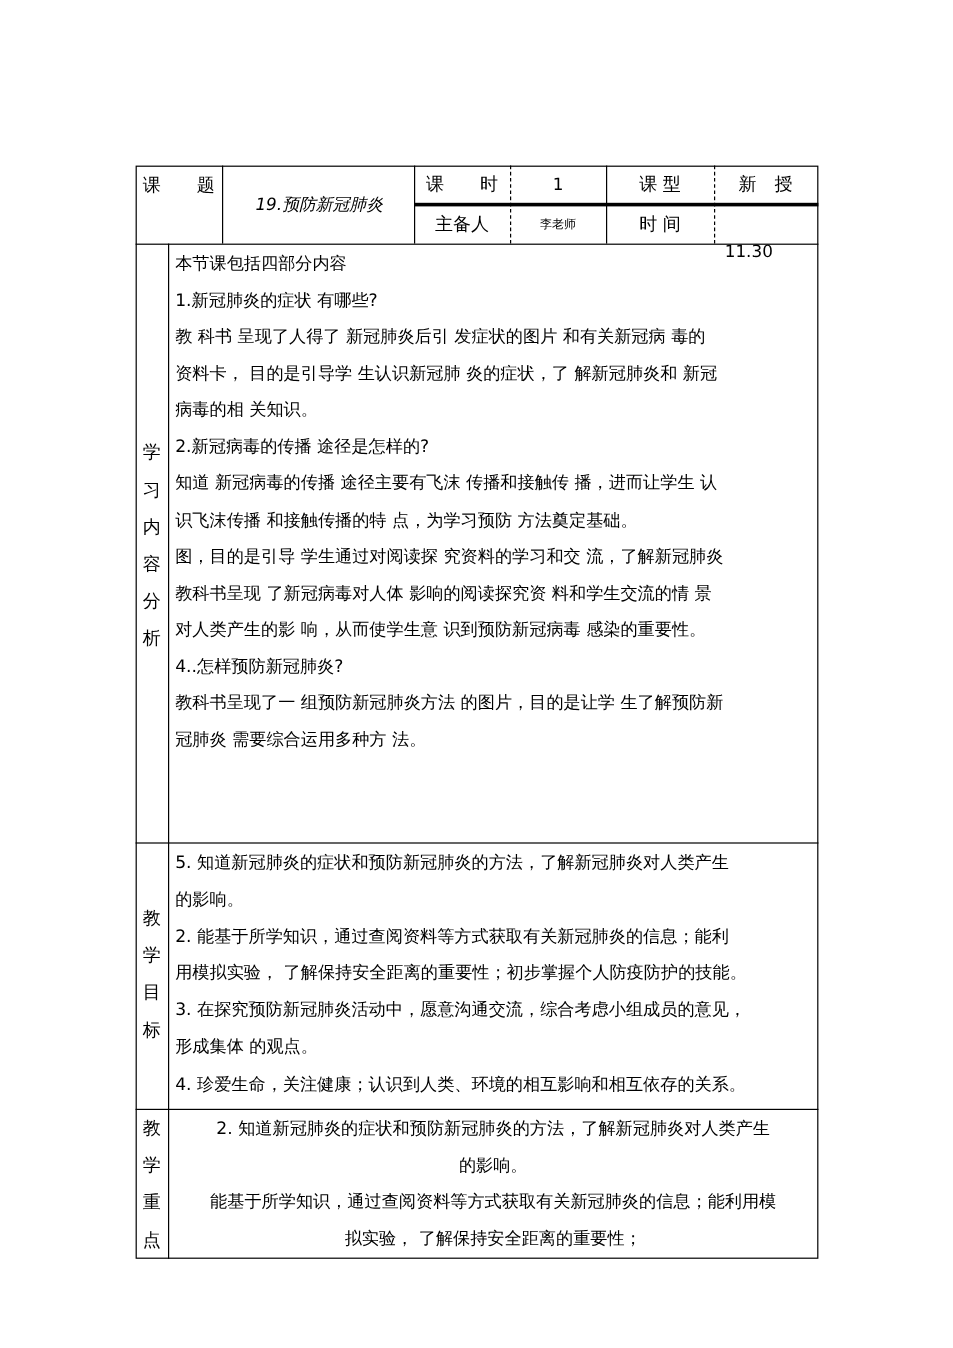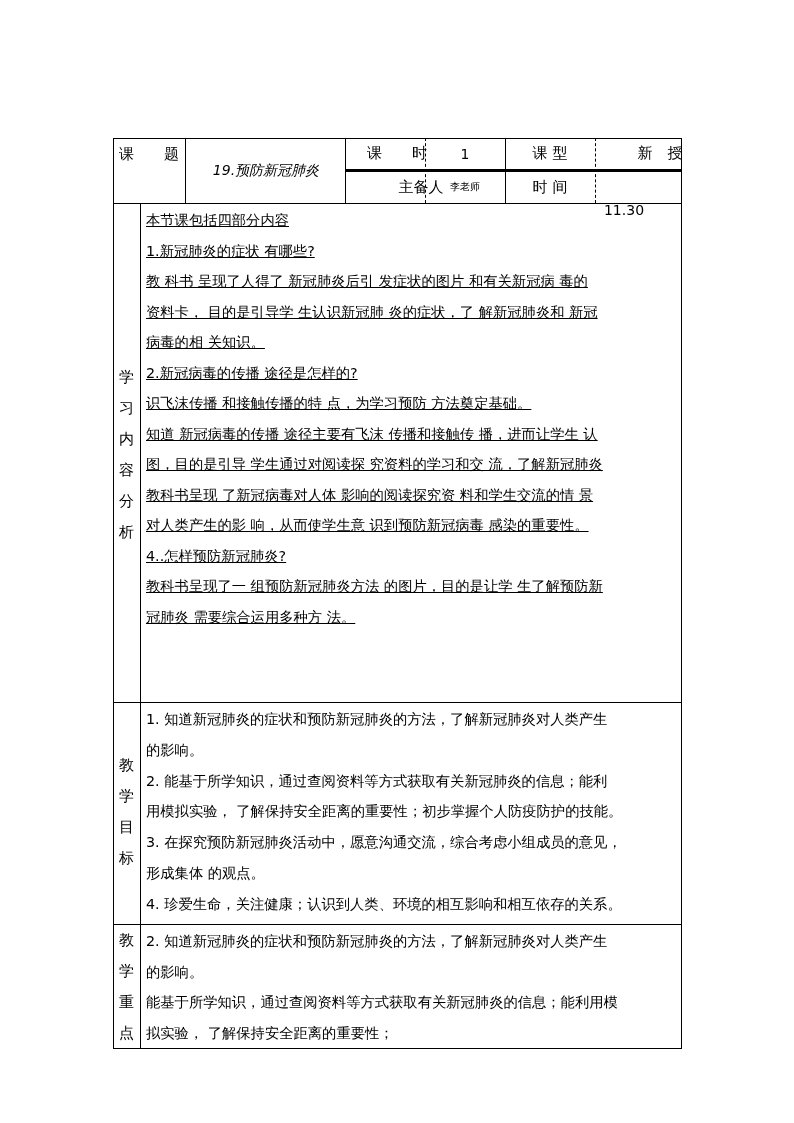--- a/index.html
+++ b/index.html
@@ -30,81 +30,81 @@
 
   <div class="vline" style="left:185px; top:138px; height:65px;"></div>
   <div class="vline" style="left:345px; top:138px; height:65px;"></div>
   <div class="vline dashed" style="left:425px; top:138px; height:65px;"></div>
   <div class="vline" style="left:505px; top:138px; height:65px;"></div>
   <div class="vline dashed" style="left:595px; top:138px; height:65px;"></div>
 
   <div class="cell-text" style="left:113px; top:140px; width:72px; height:28px; font-size:15px;">课　　题</div>
   <div class="cell-text" style="left:186px; top:138px; width:160px; height:65px; font-size:14px;font-style:italic;">19.预防新冠肺炎</div>
 
-  <div class="cell-text" style="left:345px; top:138px; width:80px; height:31px; font-size:15px;margin-left:12px;">课　　时</div>
+  <div class="cell-text" style="left:345px; top:138px; width:80px; height:31px; font-size:15px;">课　　时</div>
   <div class="cell-text" style="left:425px; top:138px; width:80px; height:31px;">1</div>
   <div class="cell-text" style="left:505px; top:138px; width:90px; height:31px; font-size:15px;">课 型</div>
-  <div class="cell-text" style="left:595px; top:138px; width:86px; height:31px; font-size:15px;padding-left:22px;">新　授</div>
+  <div class="cell-text" style="left:595px; top:138px; width:86px; height:31px; font-size:15px;">新　授</div>
 
-  <div class="cell-text" style="left:345px; top:171px; width:80px; height:32px; font-size:15px;padding-left:36px;">主备人</div>
+  <div class="cell-text" style="left:345px; top:171px; width:80px; height:32px; font-size:15px;">主备人</div>
   <div class="cell-text" style="left:425px; top:171px; width:80px; height:32px; font-size:10px;">李老师</div>
   <div class="cell-text" style="left:505px; top:171px; width:90px; height:32px; font-size:15px;">时 间</div>
   <div class="cell-text" style="left:581px; top:171px; width:86px; height:32px;margin-top:23px;">11.30</div>
 
   <div class="vline" style="left:140px; top:203px; height:846px;"></div>
   <div class="hline" style="left:113px; top:702px; width:569px;"></div>
   <div class="hline" style="left:113px; top:924px; width:569px;"></div>
 
   <div class="vlabel" style="top:362px; height:186px;">
     <span>学</span>
     <span>习</span>
     <span>内</span>
     <span>容</span>
     <span>分</span>
     <span>析</span>
   </div>
-  <div class="content" style="top:205px;text-decoration:underline;">
+  <div class="content" style="top:205px;">
     <p>本节课包括四部分内容</p>
     <p>1.新冠肺炎的症状 有哪些?</p>
     <p>教 科书 呈现了人得了 新冠肺炎后引 发症状的图片 和有关新冠病 毒的</p>
     <p>资料卡， 目的是引导学 生认识新冠肺 炎的症状，了 解新冠肺炎和 新冠</p>
     <p>病毒的相 关知识。</p>
     <p>2.新冠病毒的传播 途径是怎样的?</p>
+    <p>知道 新冠病毒的传播 途径主要有飞沫 传播和接触传 播，进而让学生 认</p>
     <p>识飞沫传播 和接触传播的特 点，为学习预防 方法奠定基础。</p>
-    <p>知道 新冠病毒的传播 途径主要有飞沫 传播和接触传 播，进而让学生 认</p>
     <p>图，目的是引导 学生通过对阅读探 究资料的学习和交 流，了解新冠肺炎</p>
     <p>教科书呈现 了新冠病毒对人体 影响的阅读探究资 料和学生交流的情 景</p>
     <p>对人类产生的影 响，从而使学生意 识到预防新冠病毒 感染的重要性。</p>
     <p>4..怎样预防新冠肺炎?</p>
     <p>教科书呈现了一 组预防新冠肺炎方法 的图片，目的是让学 生了解预防新</p>
     <p>冠肺炎 需要综合运用多种方 法。</p>
   </div>
 
   <div class="vlabel" style="top:750px; height:124px;">
     <span>教</span>
     <span>学</span>
     <span>目</span>
     <span>标</span>
   </div>
   <div class="content" style="top:704px; line-height:30.8px;">
-    <p>1. 知道新冠肺炎的症状和预防新冠肺炎的方法，了解新冠肺炎对人类产生</p>
+    <p>5. 知道新冠肺炎的症状和预防新冠肺炎的方法，了解新冠肺炎对人类产生</p>
     <p>的影响。</p>
     <p>2. 能基于所学知识，通过查阅资料等方式获取有关新冠肺炎的信息；能利</p>
     <p>用模拟实验， 了解保持安全距离的重要性；初步掌握个人防疫防护的技能。</p>
     <p>3. 在探究预防新冠肺炎活动中，愿意沟通交流，综合考虑小组成员的意见，</p>
     <p>形成集体 的观点。</p>
     <p>4. 珍爱生命，关注健康；认识到人类、环境的相互影响和相互依存的关系。</p>
   </div>
 
   <div class="vlabel" style="top:925px; height:123px;">
     <span>教</span>
     <span>学</span>
     <span>重</span>
     <span>点</span>
   </div>
-  <div class="content" style="top:926px; line-height:30.5px;">
+  <div class="content" style="top:926px; line-height:30.5px;text-align:center;">
     <p>2. 知道新冠肺炎的症状和预防新冠肺炎的方法，了解新冠肺炎对人类产生</p>
     <p>的影响。</p>
     <p>能基于所学知识，通过查阅资料等方式获取有关新冠肺炎的信息；能利用模</p>
     <p>拟实验， 了解保持安全距离的重要性；</p>
   </div>
 
 </div>
 
 </body></html>

